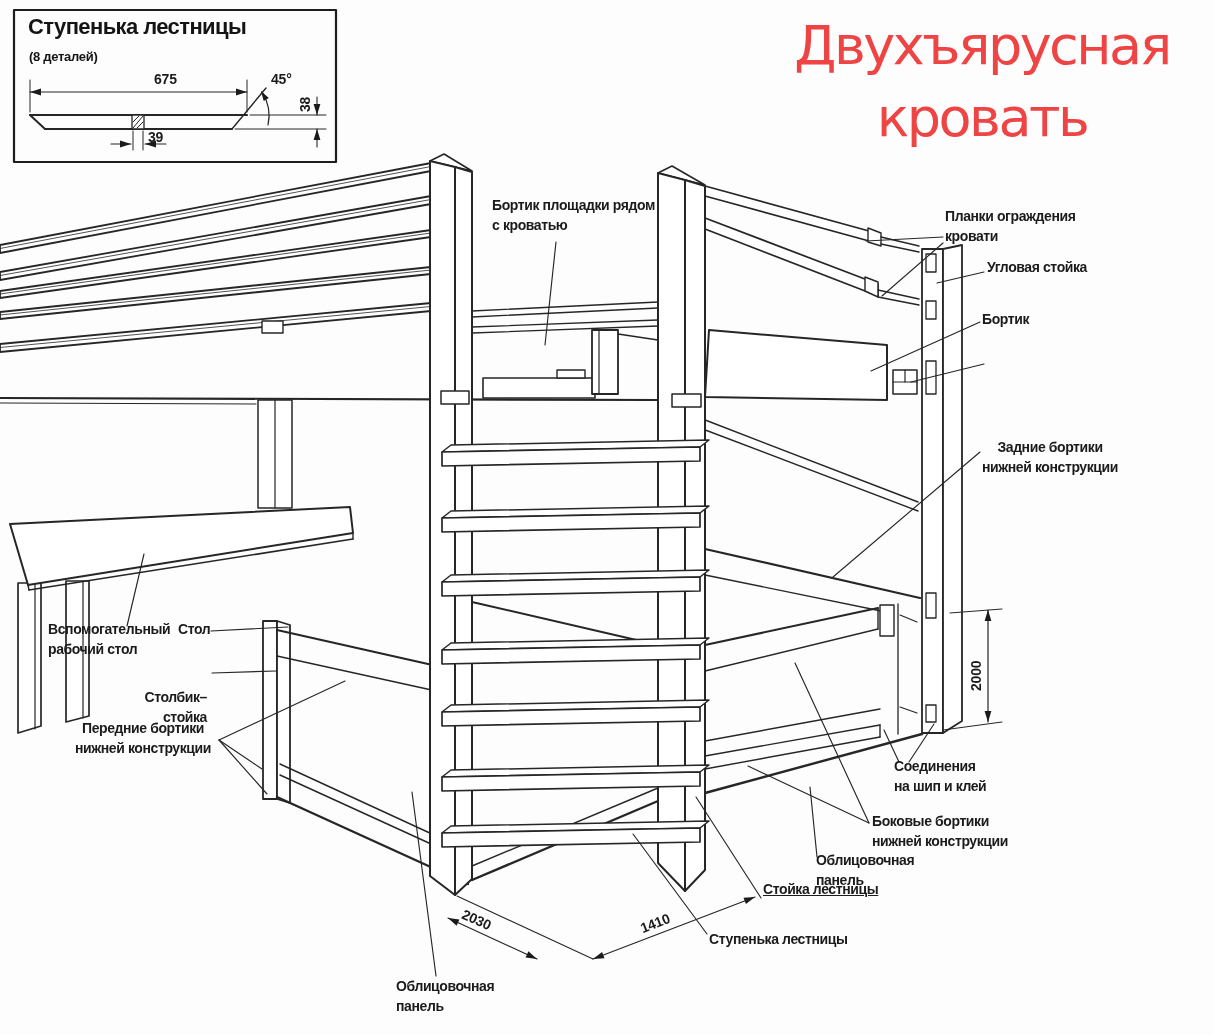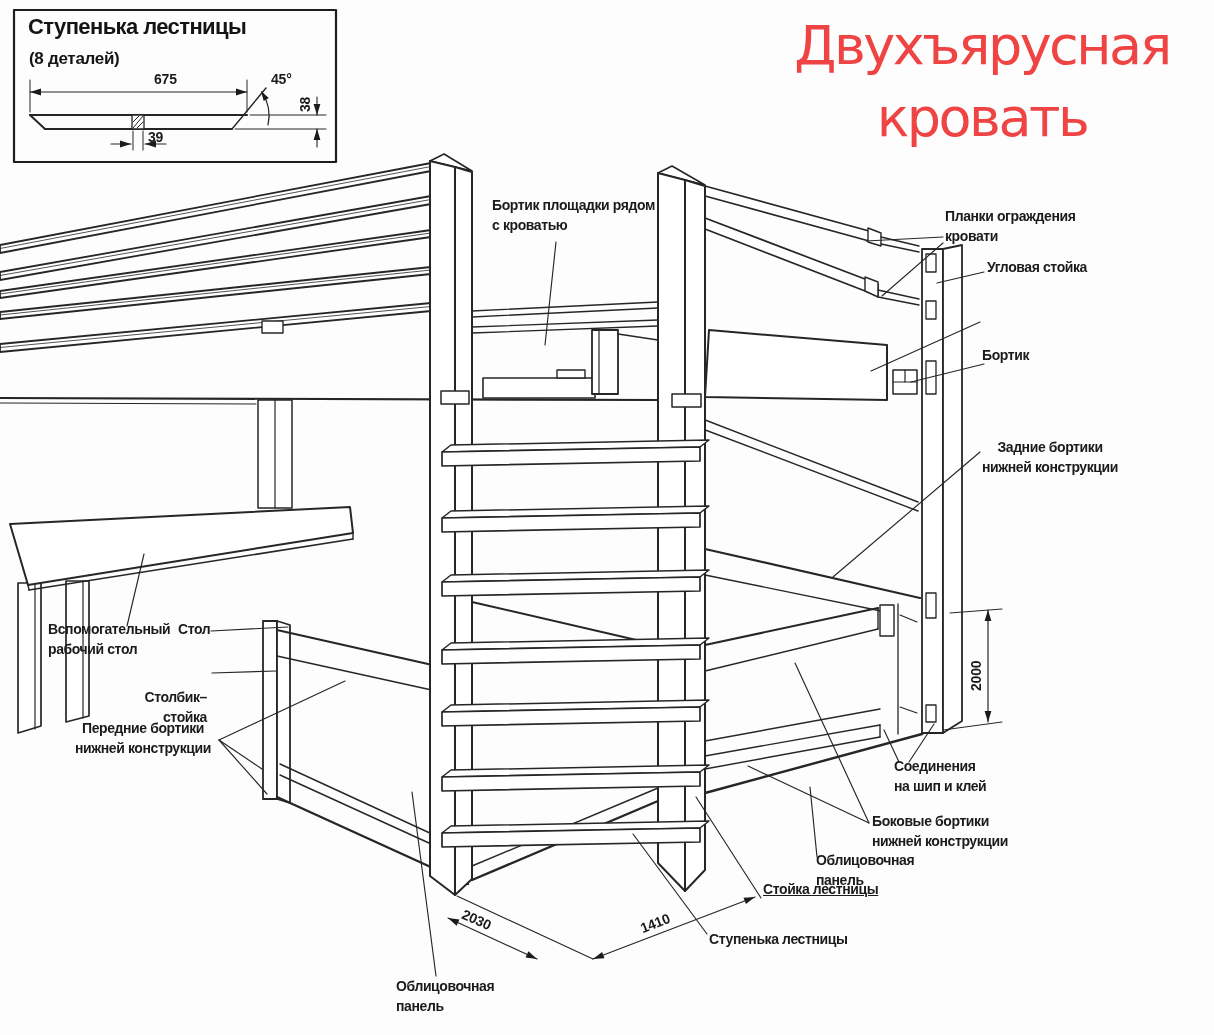--- a/index.html
+++ b/index.html
@@ -4,21 +4,21 @@
 <style>
 html,body{margin:0;padding:0;background:#fff;}
 #stage{position:relative;width:1214px;height:1035px;background:#fdfdfd;overflow:hidden;font-family:"Liberation Sans",sans-serif;}
 svg{position:absolute;left:0;top:0;}
 .lbl{position:absolute;font-weight:bold;font-size:14px;line-height:1.4;color:#1b1b1b;white-space:pre-line;letter-spacing:-0.4px;}
 .lbl.right{text-align:right;}
 .lbl.center{text-align:center;}
 .dim{position:absolute;font-weight:bold;font-size:14px;color:#1b1b1b;transform-origin:left top;letter-spacing:-0.2px;}
 #main-title{position:absolute;left:762px;top:10px;width:440px;text-align:center;font-family:"DejaVu Sans",sans-serif;font-size:54px;line-height:72px;color:#ef4444;white-space:pre-line;letter-spacing:-2.5px;}
 #inset-title{position:absolute;left:28px;top:14px;font-size:22px;font-weight:bold;color:#141414;letter-spacing:-0.6px;}
-#inset-sub{position:absolute;left:29px;top:49px;font-size:17px;font-weight:bold;color:#141414;letter-spacing:-0.3px;}
+#inset-sub{position:absolute;left:29px;top:49px;font-size:13px;font-weight:bold;color:#141414;letter-spacing:-0.3px;}
 </style>
 </head>
 <body>
 
 <div id="stage">
 <svg width="1214" height="1035" viewBox="0 0 1214 1035">
  <g stroke="#262626" fill="none" stroke-linecap="round" stroke-linejoin="round">
 
   <g>
    <polygon points="0,245 431,163 431,171 0,253" fill="#fff" stroke-width="1.8"></polygon>
@@ -237,21 +237,21 @@
 <div class="dim" style="left:122px;top:71px;margin-left:32px;">675</div>
 <div class="dim" style="left:271px;top:71px;">45°</div>
 <div class="dim" style="left:297px;top:112px;transform:rotate(-90deg);">38</div>
 <div class="dim" style="left:148px;top:129px;">39</div>
 
 <div class="lbl" style="left:945px;top:207px;">Планки ограждения
 кровати</div>
 <div class="lbl" style="left:492px;top:196px;">Бортик площадки рядом
 с кроватью</div>
 <div class="lbl" style="left:987px;top:258px;">Угловая стойка</div>
-<div class="lbl" style="left:982px;top:310px;margin-top:36px;">Бортик</div>
+<div class="lbl" style="left:982px;top:310px;">Бортик</div>
 <div class="lbl" style="left:982px;top:438px;text-align:center;">Задние бортики
 нижней конструкции</div>
 <div class="lbl" style="left:48px;top:620px;">Вспомогательный
 рабочий стол</div>
 <div class="lbl" style="left:178px;top:620px;">Стол</div>
 <div class="lbl right" style="left:112px;top:654px;width:95px;margin-top:34px;">Столбик–
 стойка</div>
 <div class="lbl center" style="left:68px;top:719px;width:150px;">Передние бортики
 нижней конструкции</div>
 <div class="lbl" style="left:894px;top:757px;">Соединения

